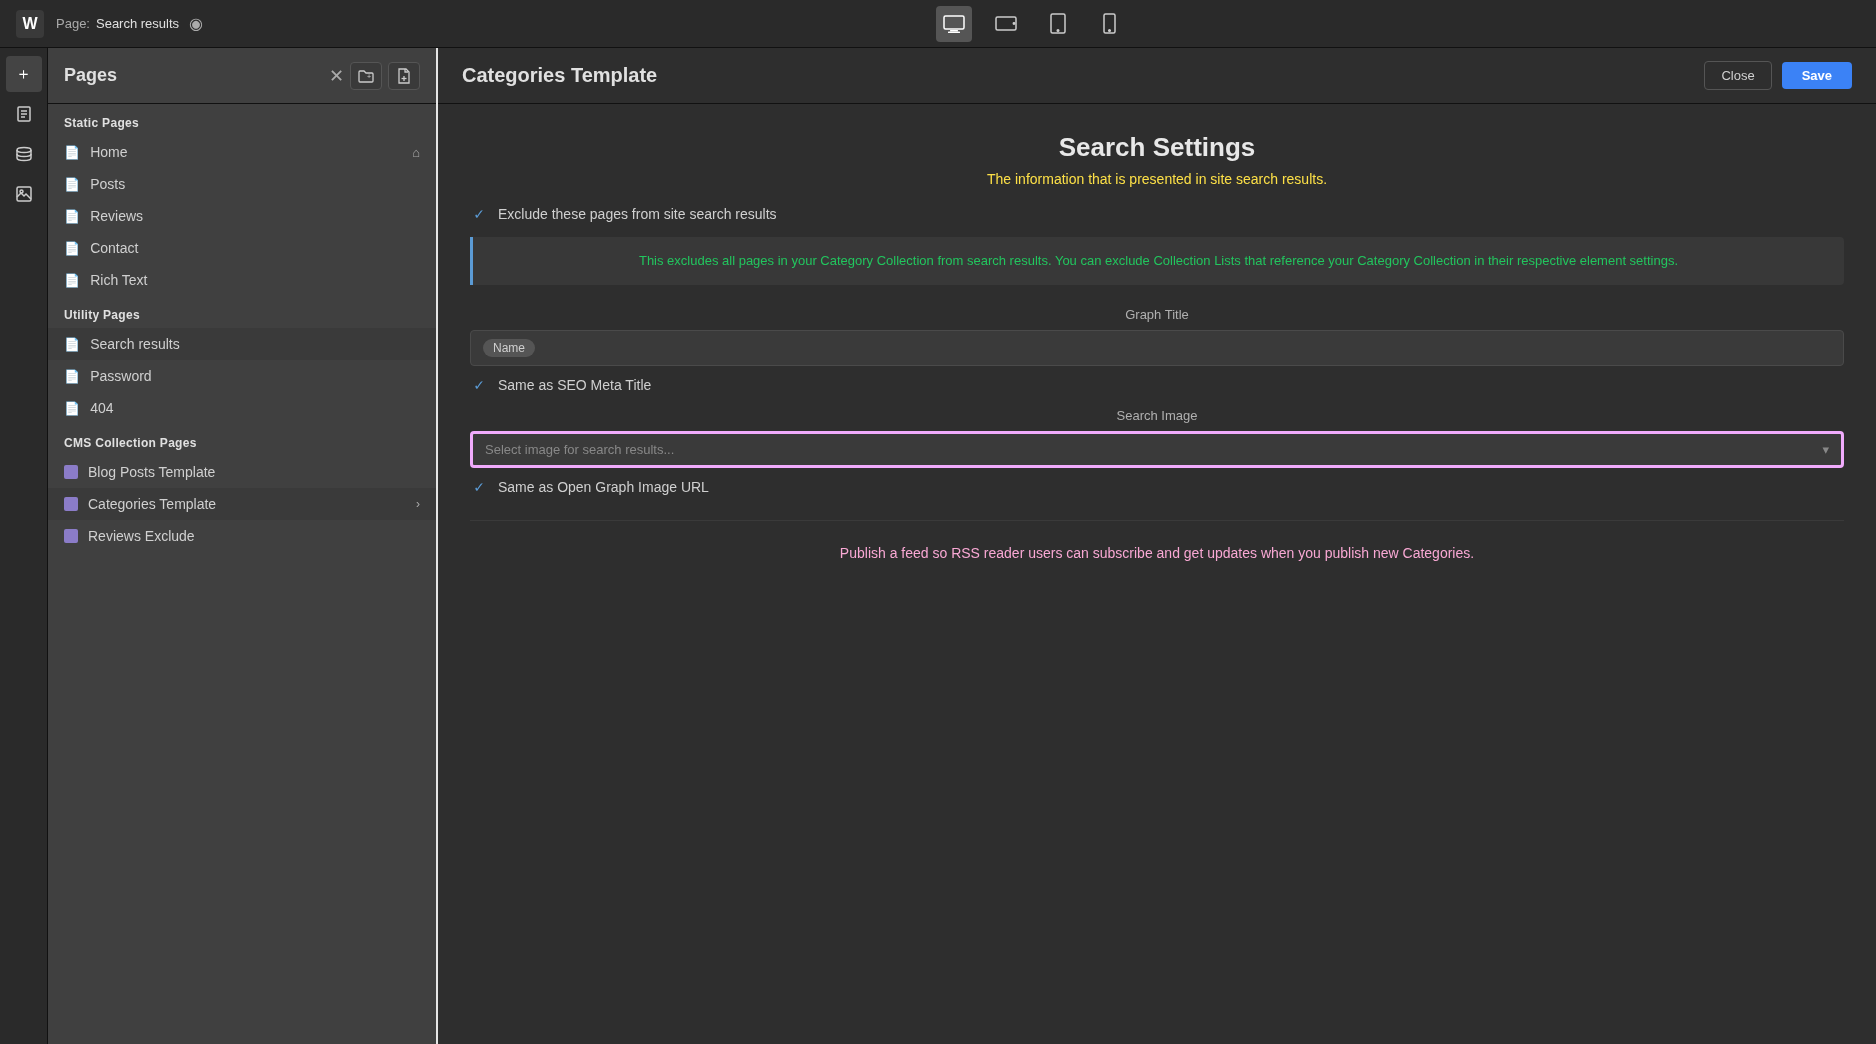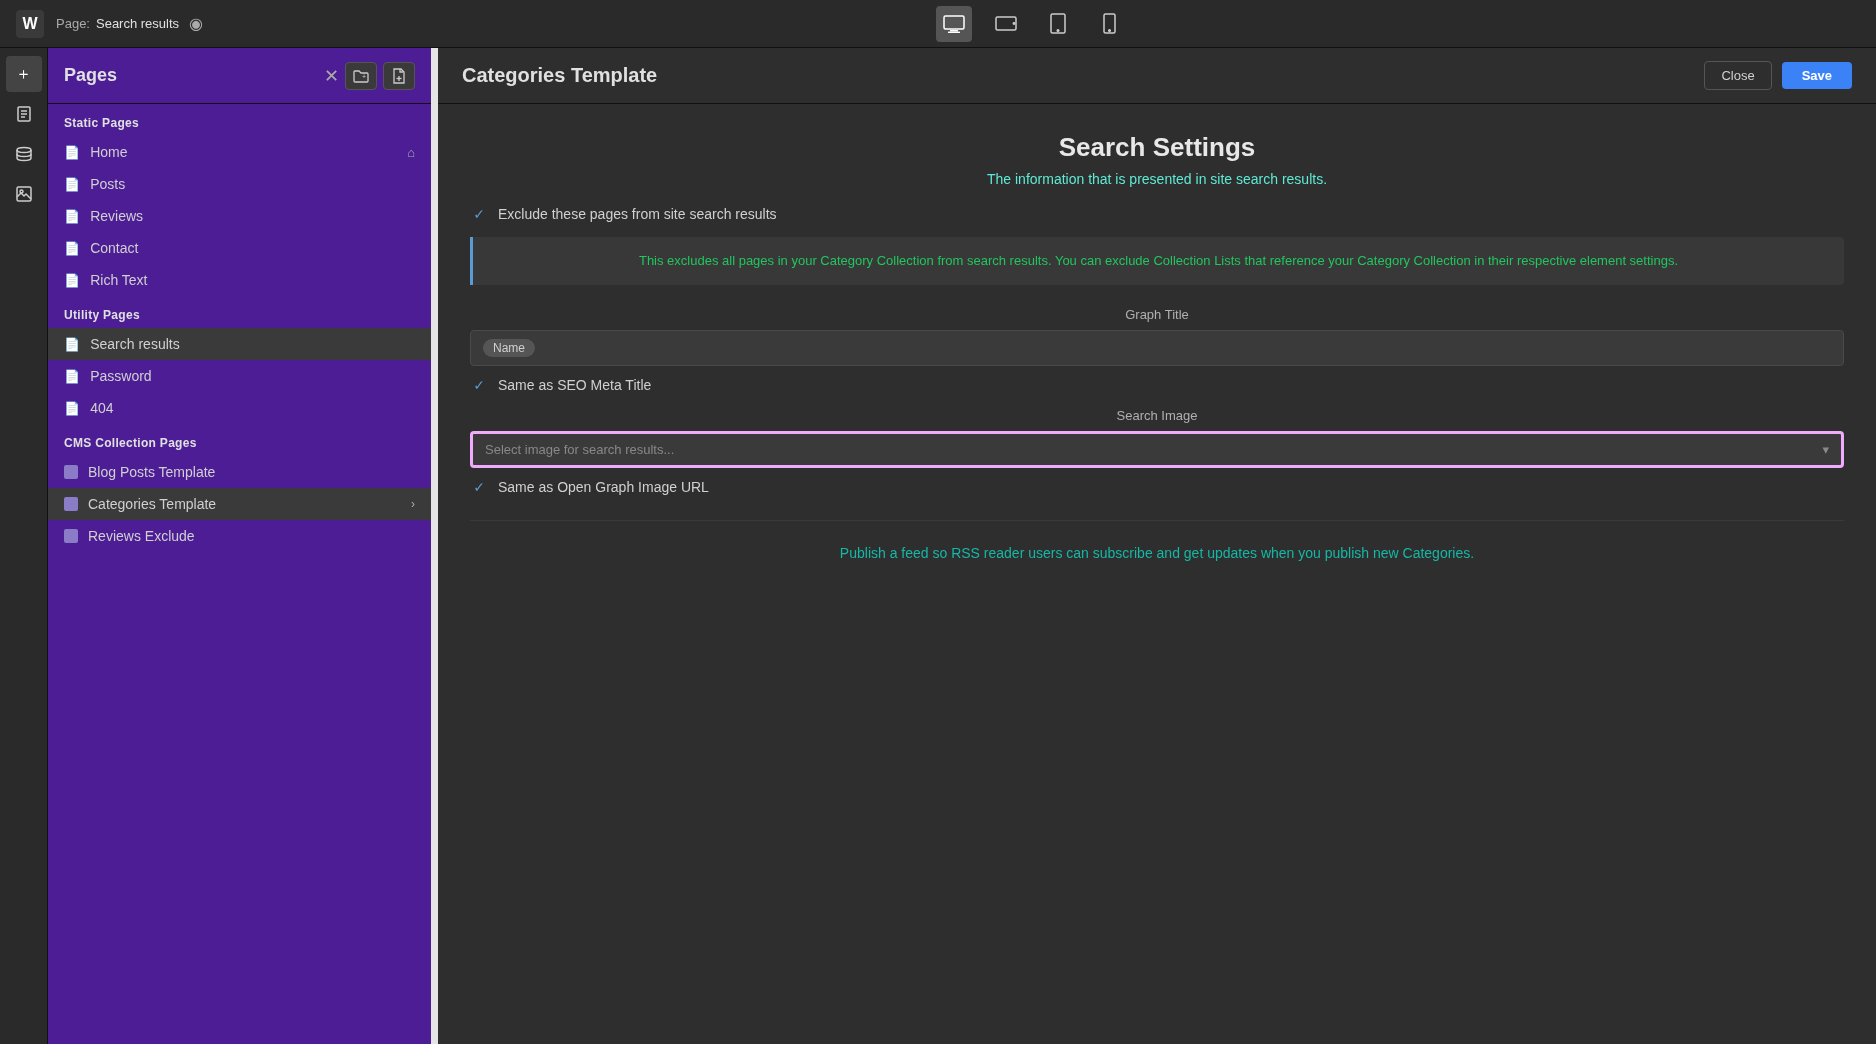--- a/index.html
+++ b/index.html
@@ -103,22 +103,22 @@
       border-radius: 4px;
       cursor: pointer;
       color: #ccc;
       font-size: 16px;
     }
     .toolbar-btn.active { background: #444; color: #fff; }
 
     
     .pages-panel {
       width: 390px;
-      background: #4c1d95;
-      border-right: 7px solid #e5e5e5;
+      background: #404040;
+      border-right: 2px solid #e5e5e5;
       display: flex;
       flex-direction: column;
       flex-shrink: 0;
       overflow: hidden;
       justify-content: flex-end;
     }
     .pages-header {
       display: flex;
       align-items: center;
       padding: 0 16px;
@@ -261,21 +261,21 @@
     .content-body::-webkit-scrollbar-thumb { background: #555; border-radius: 4px; }
 
     .section-title {
       font-size: 26px;
       font-weight: 600;
       color: #e8e8e8;
       margin-bottom: 8px;
     }
     .section-desc {
       font-size: 14px;
-      color: #5eead4;
+      color: #fde047;
       margin-bottom: 18px;
     }
 
     .checkbox-row {
       display: flex;
       align-items: center;
       gap: 10px;
       margin-bottom: 14px;
     }
     .checkbox-check {
@@ -352,21 +352,21 @@
     }
 
     .rss-section-title {
       font-size: 26px;
       font-weight: 600;
       color: #e8e8e8;
       margin-bottom: 8px;
     }
     .rss-desc {
       font-size: 14px;
-      color: #14b8a6;
+      color: #f9a8d4;
     }
   </style>
 </head>
 <body>
 
 <div class="top-bar">
   <div class="top-bar-logo">W</div>
   <span class="top-bar-page-label">Page:</span>
   <span class="top-bar-page-name">Search results</span>
   <span class="top-bar-eye-icon">◉</span>

